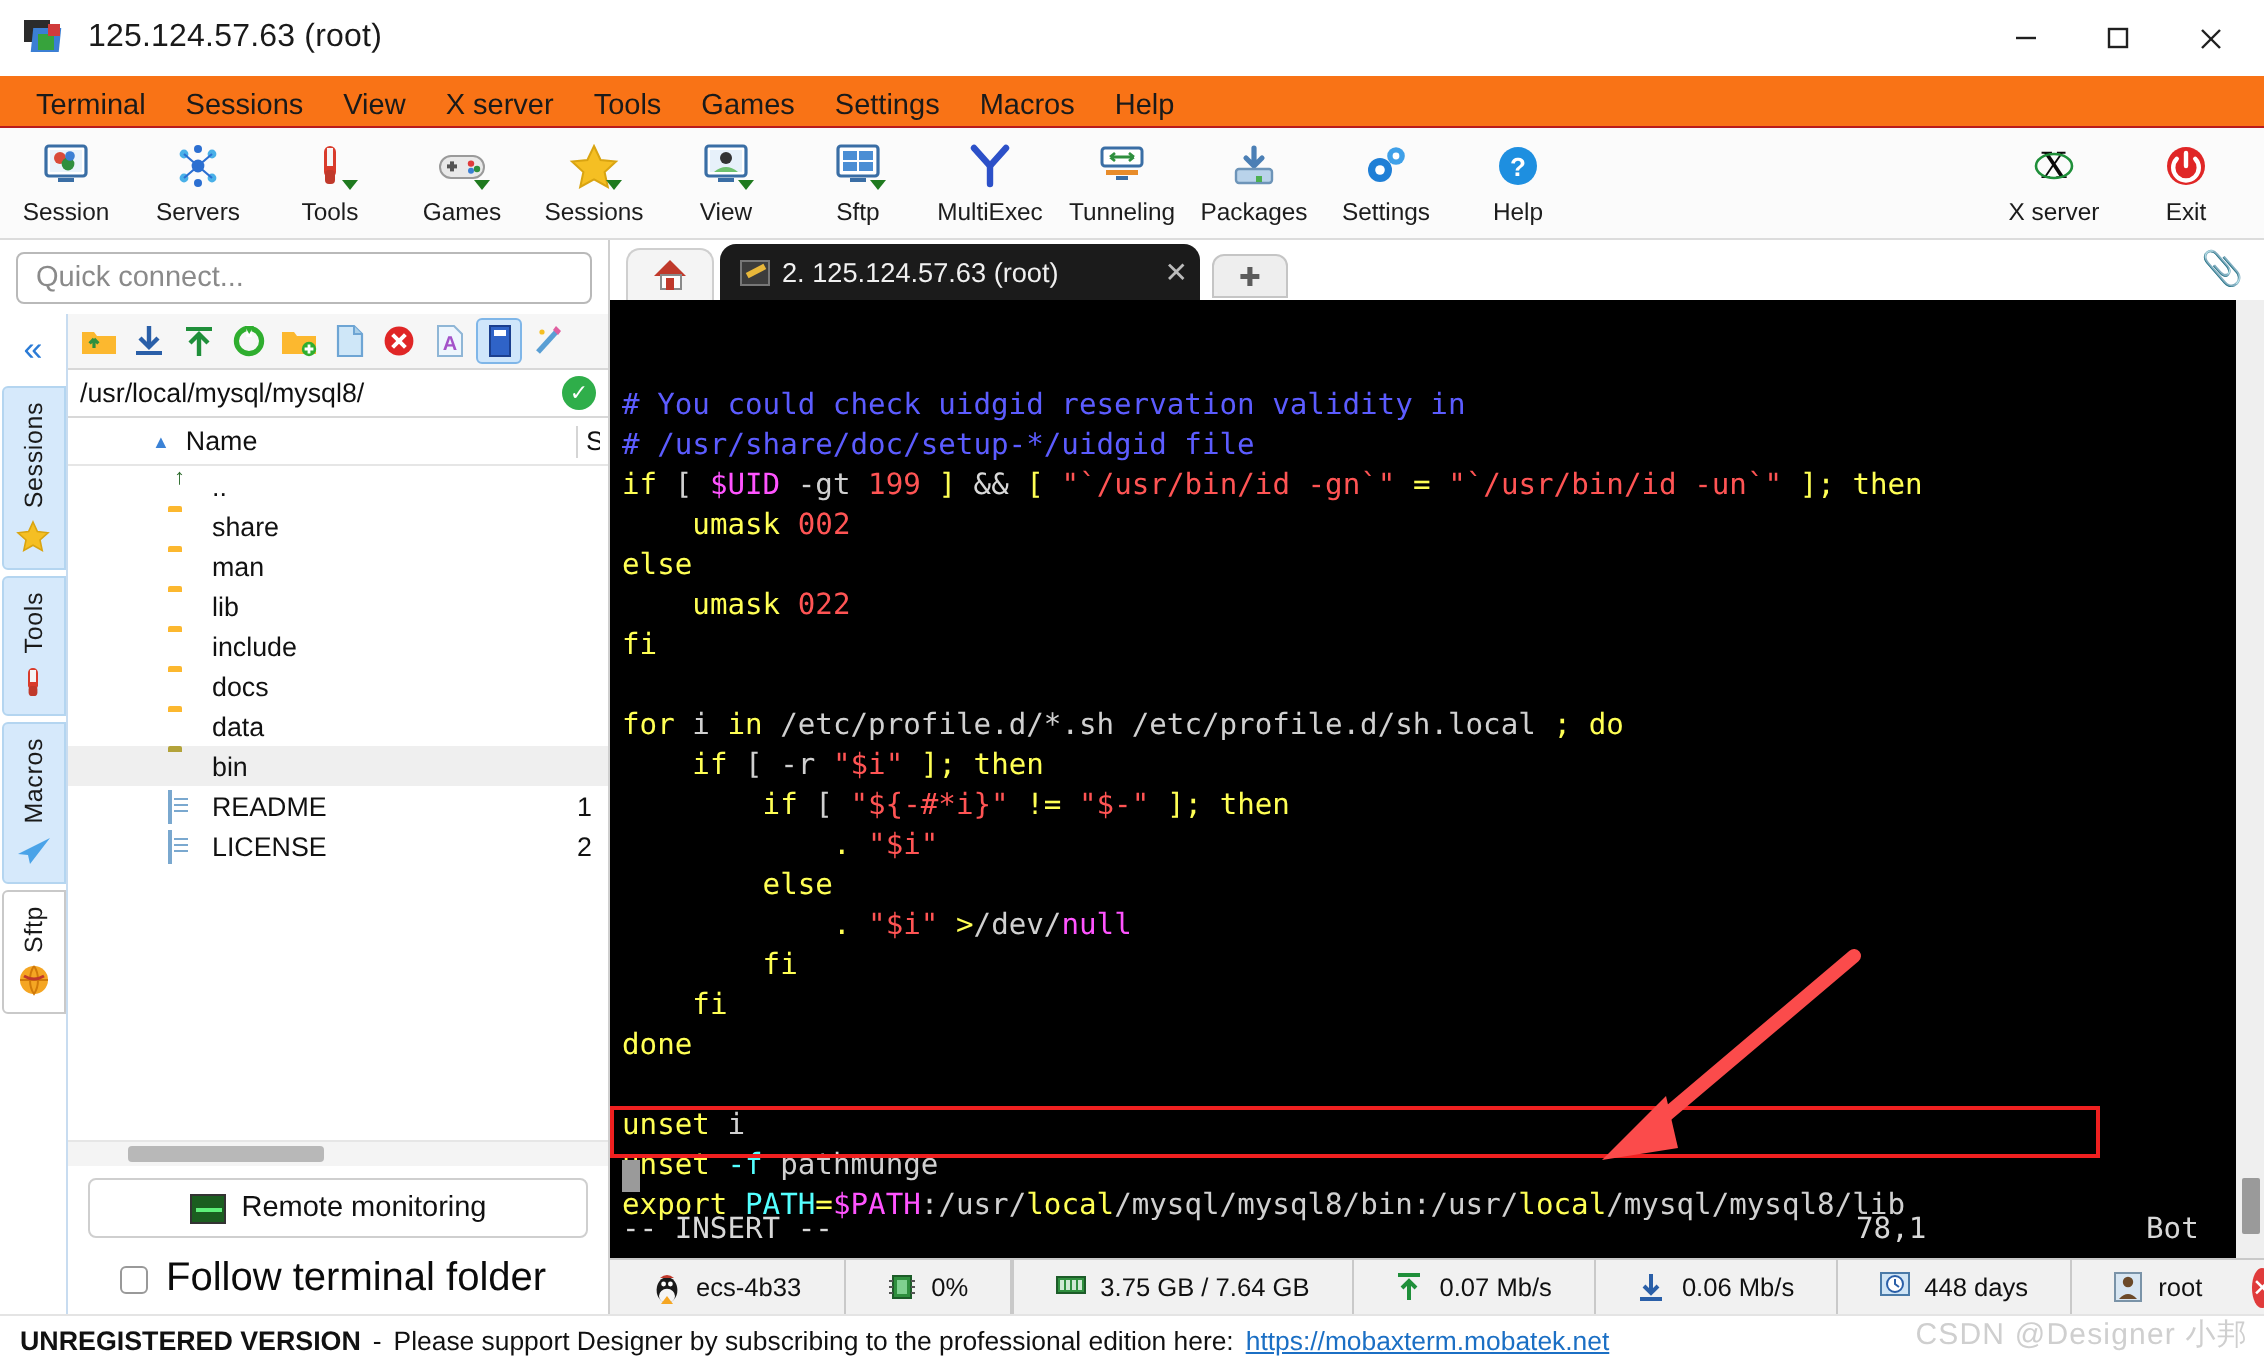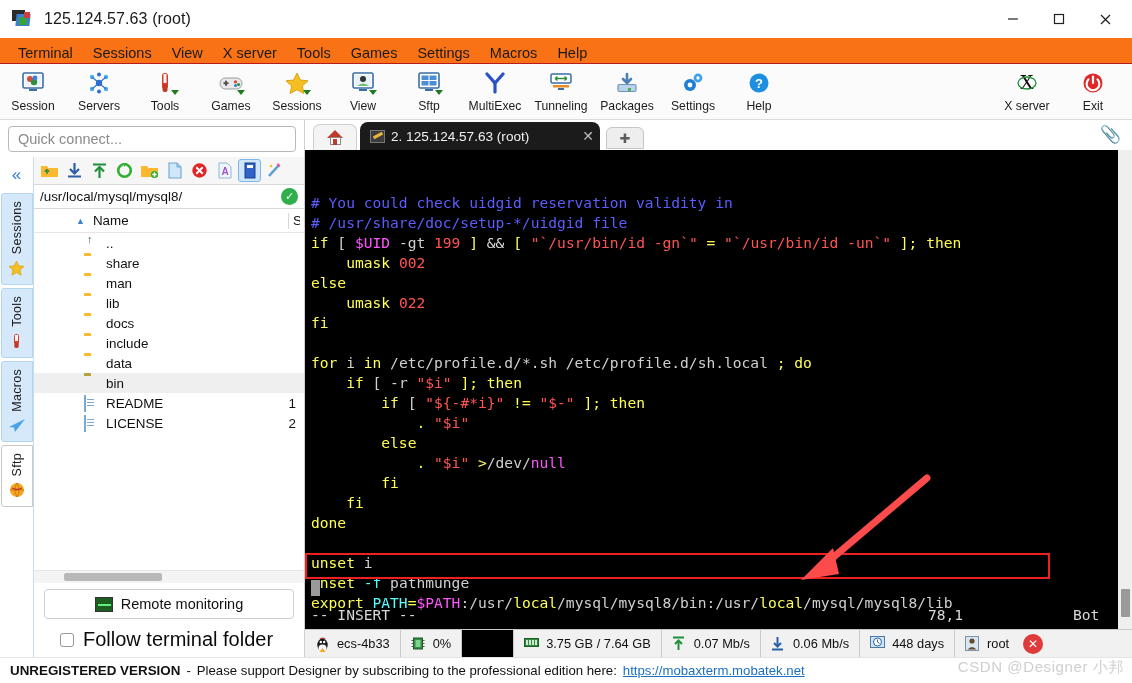--- a/index.html
+++ b/index.html
@@ -296,21 +296,21 @@
   .arrow-svg { position: absolute; left: 490px; top: 320px; pointer-events: none; }
 
   
   .sessionbar {
     height: 28px; flex: 0 0 28px; background: #f1f1f1;
     border-top: 1px solid #c9c9c9;
     display: flex; align-items: stretch; font-size: 12.8px; color: #101010;
   }
   .sb-cell {
     display: flex; align-items: center; gap: 7px;
-    padding: 0 10px; border-right: 1px solid #c9c9c9; white-space: nowrap;
+    padding: 0 21px; border-right: 1px solid #c9c9c9; white-space: nowrap;
   }
   .sb-cell.black { background: #000; width: 52px; padding: 0; border-right: 1px solid #c9c9c9; }
   .sb-close {
     width: 20px; height: 20px; border-radius: 50%; background: #e03b3b;
     color: #fff; display:flex; align-items:center; justify-content:center;
     font-size: 12px; margin: auto 4px;
   }
   .ico-sq { width: 15px; height: 15px; display:inline-block; position: relative; }
 
   
@@ -703,25 +703,25 @@
             <div class="fb-row">
               <span class="fb-rico"><span class="folder-ico"></span></span>
               <span>man</span>
             </div>
             <div class="fb-row">
               <span class="fb-rico"><span class="folder-ico"></span></span>
               <span>lib</span>
             </div>
             <div class="fb-row">
               <span class="fb-rico"><span class="folder-ico"></span></span>
-              <span>docs</span>
+              <span>include</span>
             </div>
             <div class="fb-row">
               <span class="fb-rico"><span class="folder-ico"></span></span>
-              <span>include</span>
+              <span>docs</span>
             </div>
             <div class="fb-row">
               <span class="fb-rico"><span class="folder-ico"></span></span>
               <span>data</span>
             </div>
             <div class="fb-row selected">
               <span class="fb-rico"><span class="folder-ico olive"></span></span>
               <span>bin</span>
             </div>
             <div class="fb-row">

